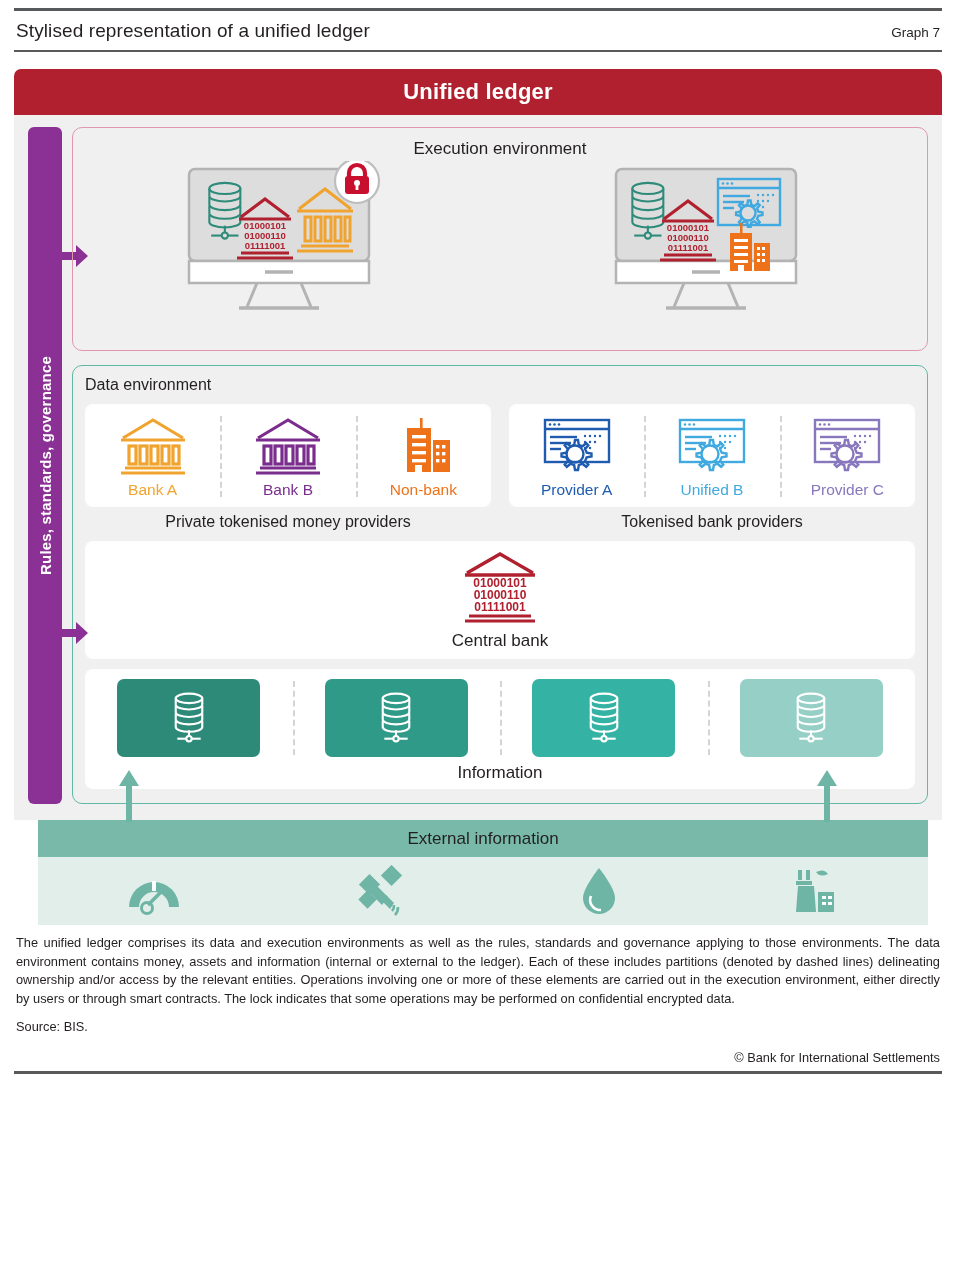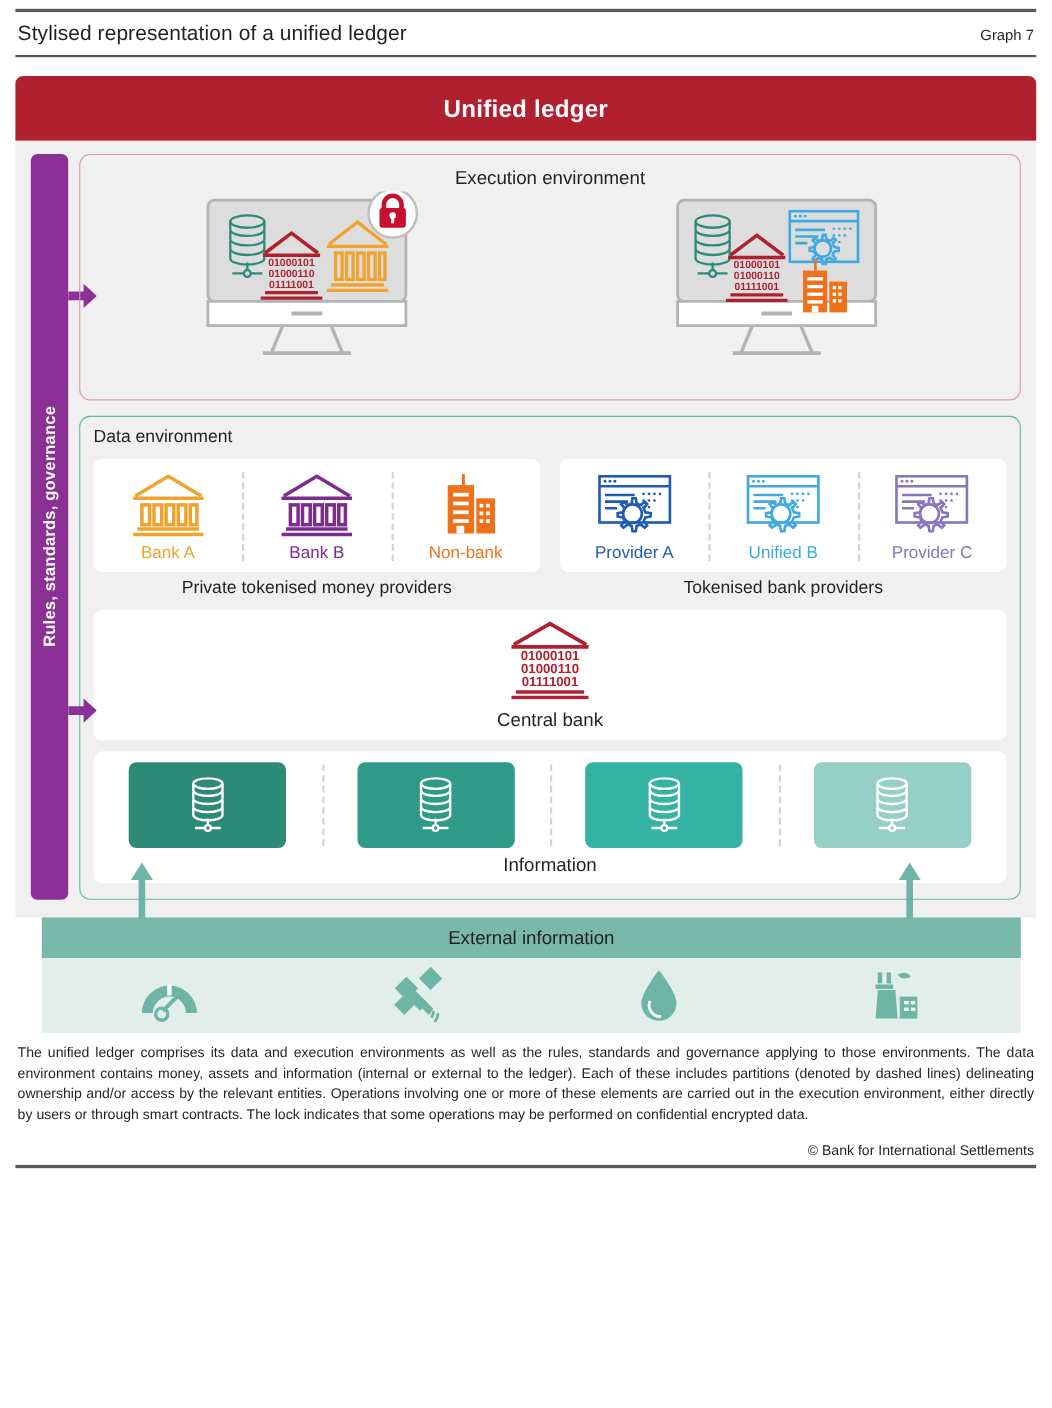--- a/index.html
+++ b/index.html
@@ -7,21 +7,21 @@
   .page{position:relative;width:956px;height:1280px;box-sizing:border-box;padding:0 14px;}
 
   
   .rule-top{height:3px;background:#58595b;margin-top:8px;}
   .title-row{display:flex;align-items:baseline;justify-content:space-between;padding:9px 2px 8px 2px;}
   .title{font-size:19px;font-weight:400;color:#231f20;letter-spacing:.1px;}
   .graph-no{font-size:13.5px;color:#231f20;}
   .rule-under{height:2px;background:#58595b;}
 
   
-  .banner{margin-top:17px;background:#b0202f;border-radius:7px 7px 0 0;height:59px;display:flex;align-items:center;justify-content:center;}
+  .banner{margin-top:17px;background:#b0202f;border-radius:7px 7px 0 0;height:46px;display:flex;align-items:center;justify-content:center;}
   .banner span{color:#fff;font-size:22px;font-weight:700;letter-spacing:.2px;}
 
   
   .outer{background:#f0f0f0;position:relative;padding:12px 14px 16px 14px;display:flex;gap:10px;}
 
   
   .gov{position:relative;width:34px;flex:0 0 34px;}
   .gov-bar{position:absolute;top:0;bottom:0;left:0;width:34px;background:#8b3095;border-radius:6px;display:flex;align-items:center;justify-content:center;}
   .gov-bar span{writing-mode:vertical-rl;transform:rotate(180deg);color:#fff;font-size:15px;font-weight:600;white-space:nowrap;letter-spacing:.2px;}
   .gov-arrow{position:absolute;left:34px;width:26px;height:22px;}
@@ -538,16 +538,17 @@
               <rect x="38" y="30" width="4" height="3"></rect>
             <rect x="32" y="36" width="4" height="3"></rect>
               <rect x="38" y="36" width="4" height="3"></rect>
           </g>
         </g>
       </svg>
     </div>
   </div>
 
   <div class="note">The unified ledger comprises its data and execution environments as well as the rules, standards and governance applying to those environments. The data environment contains money, assets and information (internal or external to the ledger). Each of these includes partitions (denoted by dashed lines) delineating ownership and/or access by the relevant entities. Operations involving one or more of these elements are carried out in the execution environment, either directly by users or through smart contracts. The lock indicates that some operations may be performed on confidential encrypted data.</div>
+  <div class="source">Source: BIS.</div>
   <div class="copyright">© Bank for International Settlements</div>
   <div class="rule-bottom"></div>
 
 </div>
 
 </body></html>

